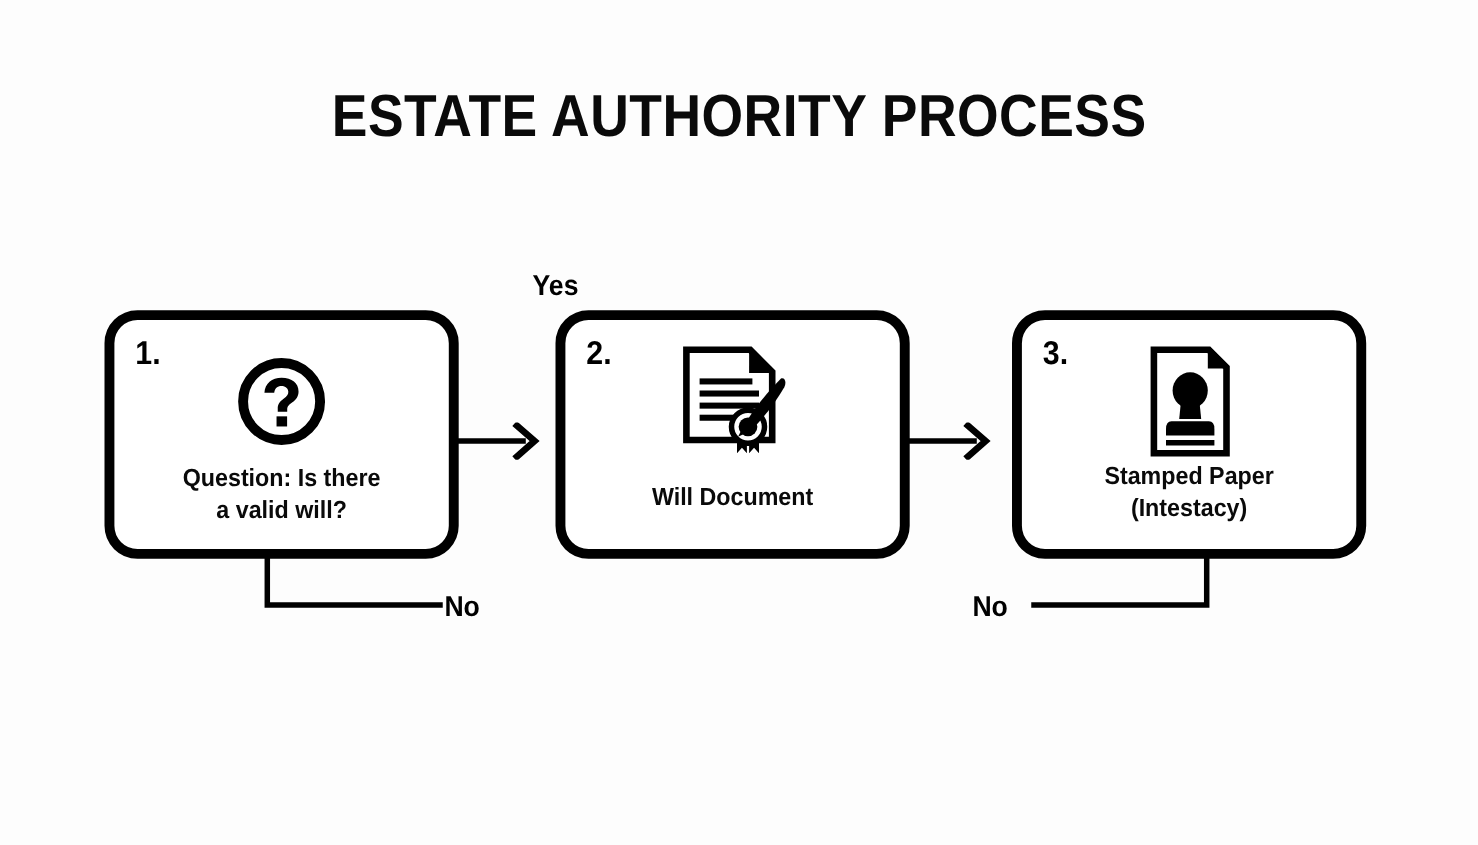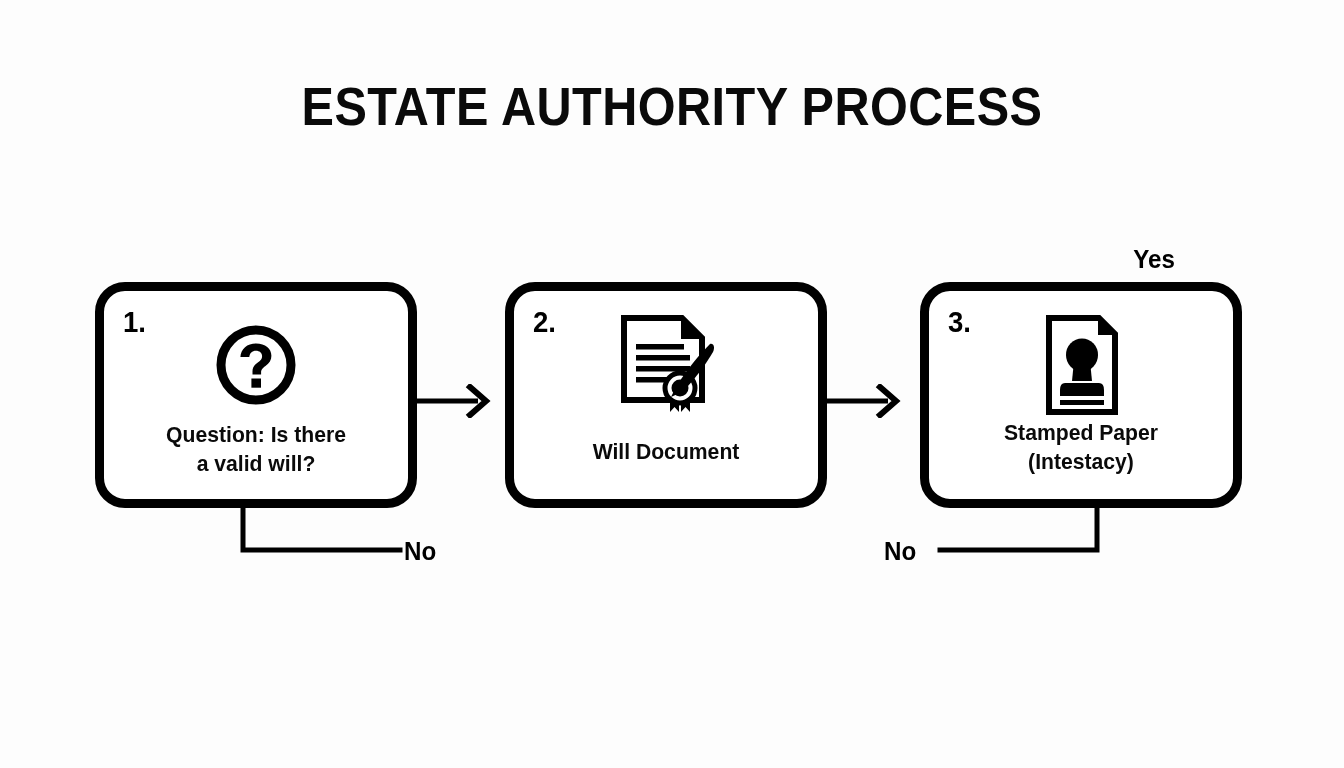--- a/index.html
+++ b/index.html
@@ -115,21 +115,21 @@
     font-weight: 700;
     color: #000;
     line-height: 1;
     transform: scaleX(0.93);
     white-space: nowrap;
   }
   #label-yes {
     left: 0;
     top: 246px;
     width: 1344px;
-    text-align: right;
+    text-align: center;
     transform: none;
   }
   #label-yes span {
     display: inline-block;
     transform: scaleX(0.93) translateX(-180px);
   }
   #label-no-1 {
     left: 404px;
     top: 538px;
     transform-origin: left top;

